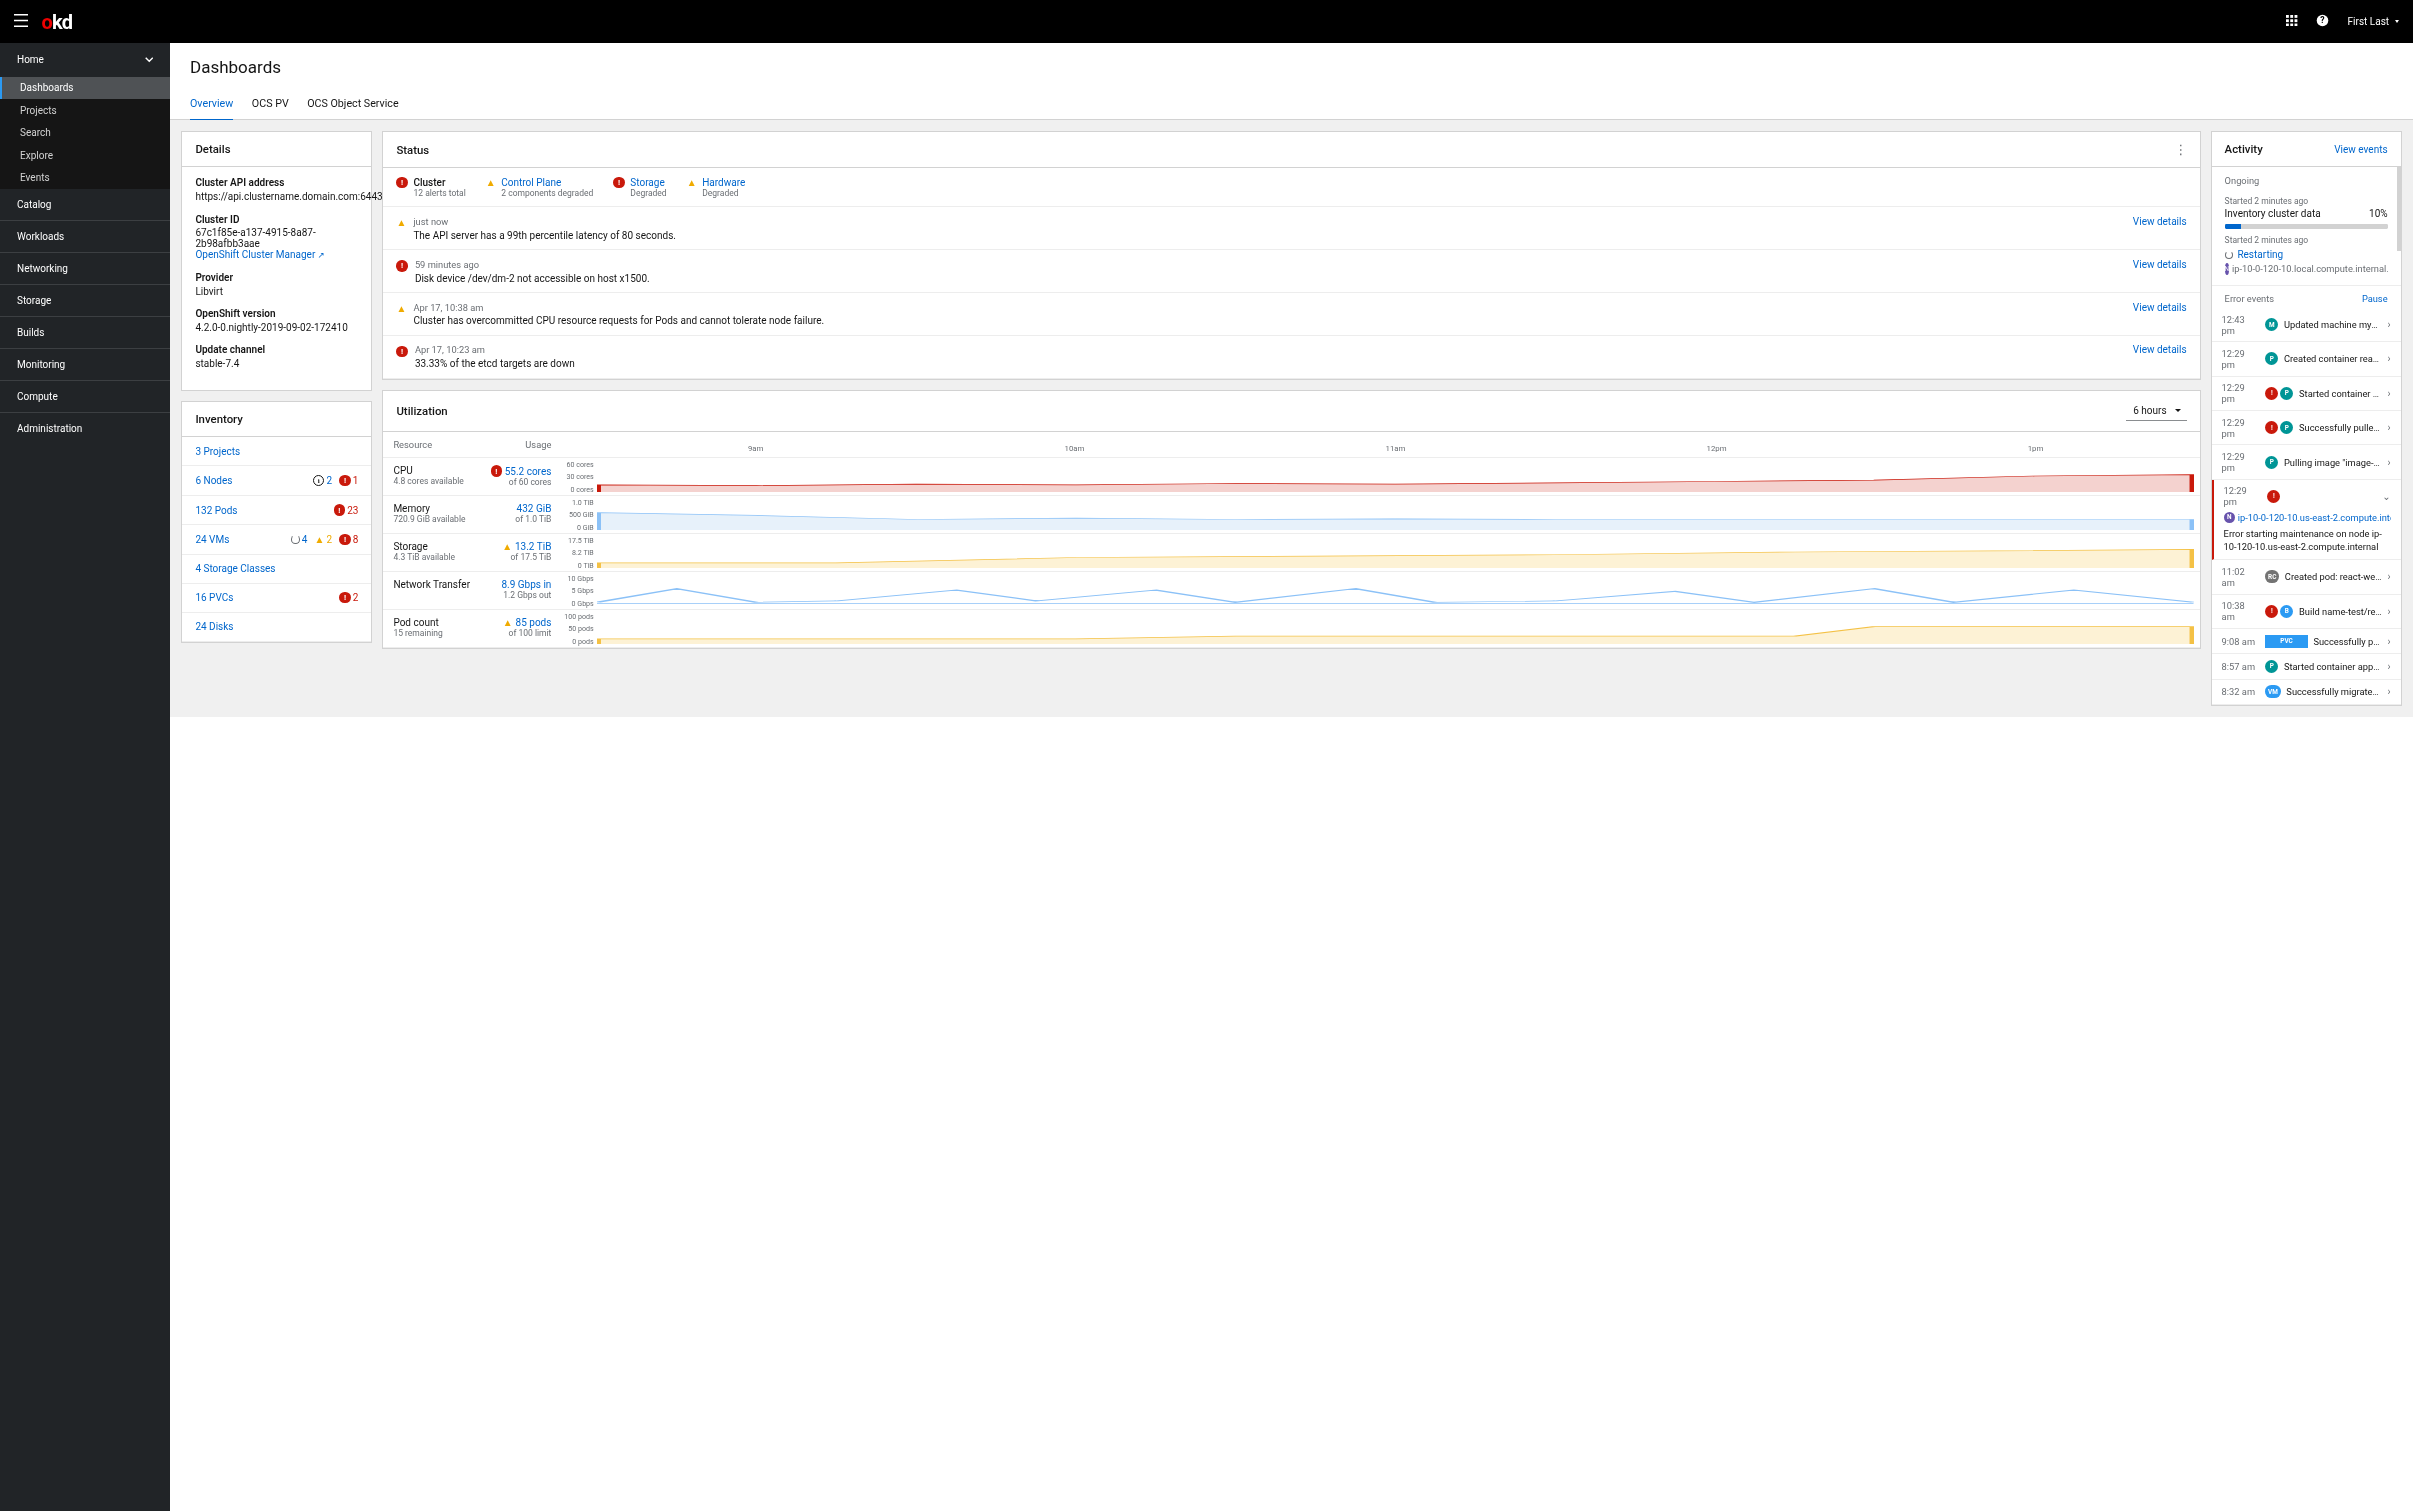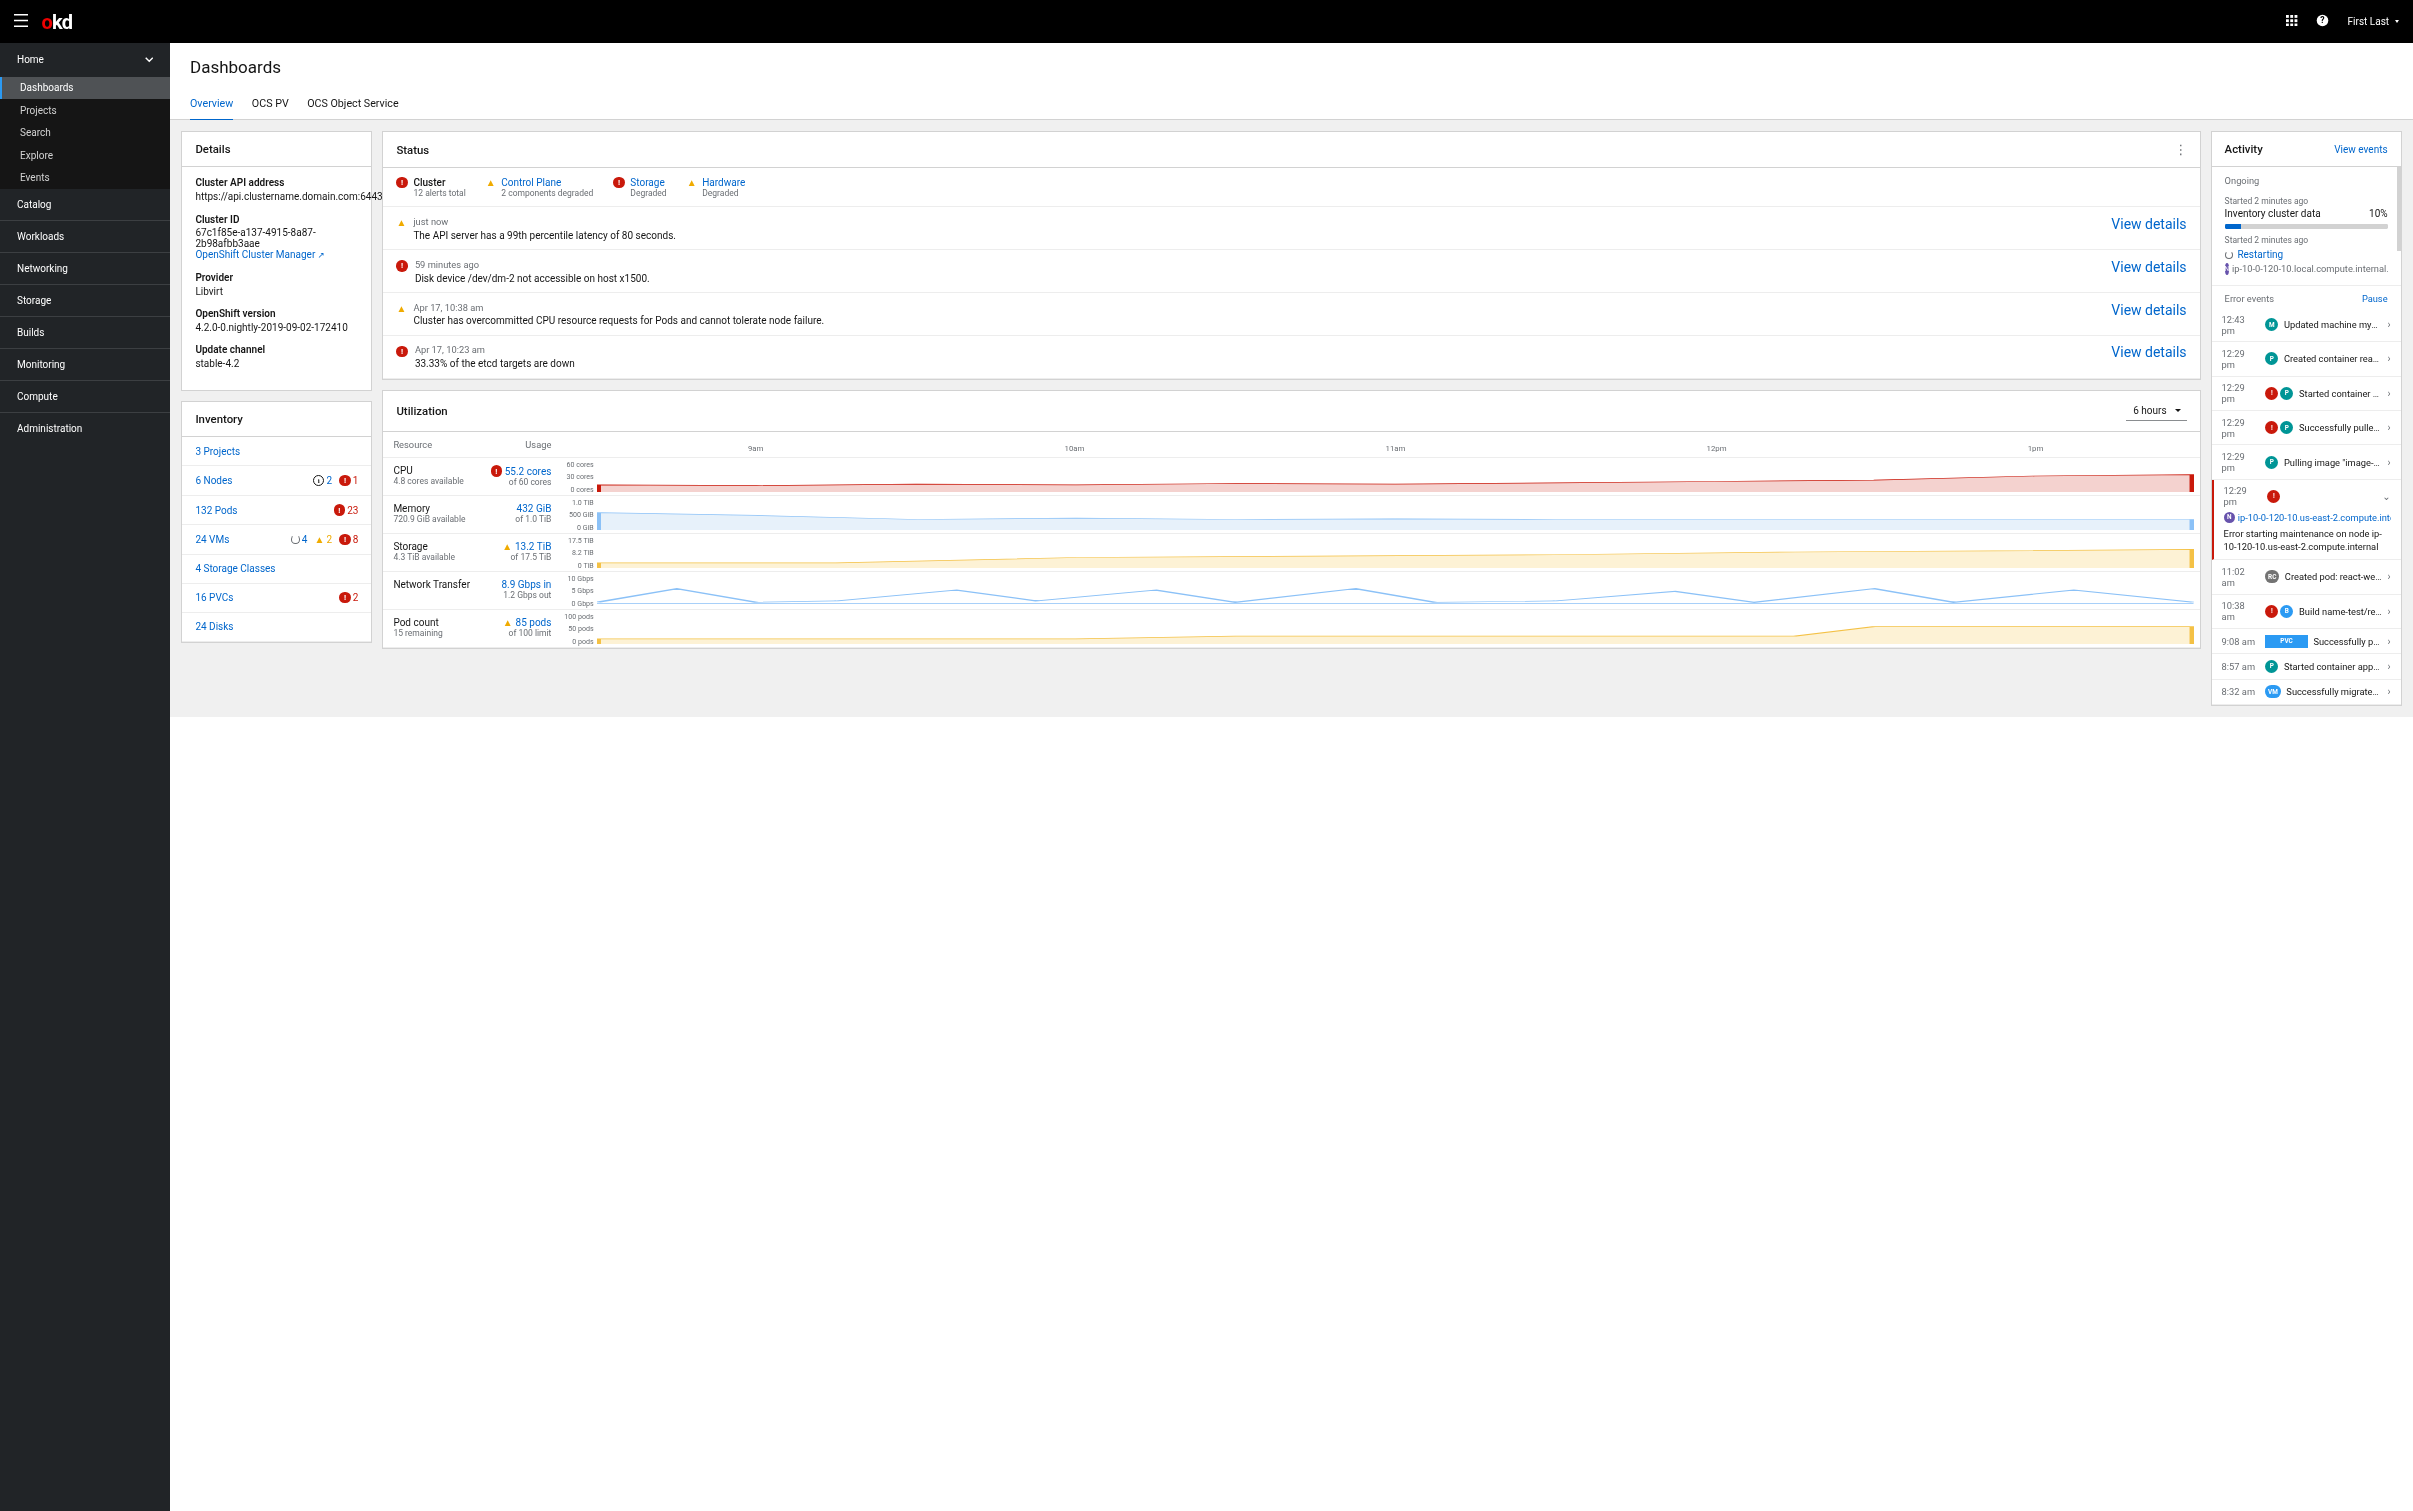--- a/index.html
+++ b/index.html
@@ -53,21 +53,21 @@
 
 .status-row { display:flex; gap:20px; padding:8.5px 13px; border-bottom:0.7px solid #ededed; align-items:flex-start;}
 .status-cell { display:flex; gap:5.7px; align-items:flex-start;}
 .status-cell .lbl { font-weight:500; }
 .status-cell .sub { color:#6a6e73; font-size:8.5px;}
 .status-link { color:#06c; }
 
 .alert-item { display:flex; gap:7.1px; padding:8.5px 13px; border-bottom:0.7px solid #ededed; align-items:flex-start;}
 .alert-item .time { color:#6a6e73; font-size:9.3px; margin-bottom:2.8px;}
 .alert-item .msg { font-size:10px; }
-.alert-item .view { margin-left:auto; color:#06c; font-size:14px; white-space:nowrap; padding-left:8.5px;}
+.alert-item .view { margin-left:auto; color:#06c; font-size:10px; white-space:nowrap; padding-left:8.5px;}
 .alert-icon { flex-shrink:0; margin-top:1.4px;}
 
 
 .ico { width:11.4px; height:11.4px; border-radius:50%; display:inline-flex; align-items:center; justify-content:center; font-size:7.8px; font-weight:700; color:#fff; flex-shrink:0;}
 .ico.err { background:#c9190b; }
 .ico.warn { background:transparent; color:#f0ab00; width:auto; height:auto; font-size:10px;}
 .ico.warn::before { content:"▲"; }
 .ico.err::before { content:"!"; }
 .ico.info { border:1.4px solid #151515; color:#151515; background:transparent;}
 .ico.info::before { content:"i"; font-size:7.1px; font-family:serif; font-weight:700;}
@@ -253,21 +253,21 @@
               <dl class="kv">
                 <dt>Provider</dt>
                 <dd>Libvirt</dd>
               </dl>
               <dl class="kv">
                 <dt>OpenShift version</dt>
                 <dd>4.2.0-0.nightly-2019-09-02-172410</dd>
               </dl>
               <dl class="kv">
                 <dt>Update channel</dt>
-                <dd>stable-4.2</dd>
+                <dd>stable-7.4</dd>
               </dl>
             </div>
         </div>
         <div class="card">
           <div class="card-header">
               <h3>Inventory</h3>
             </div>
           <div class="inv-list" id="inv-body">
               <div class="inv-item">
                 <a class="link">3 Projects</a>

